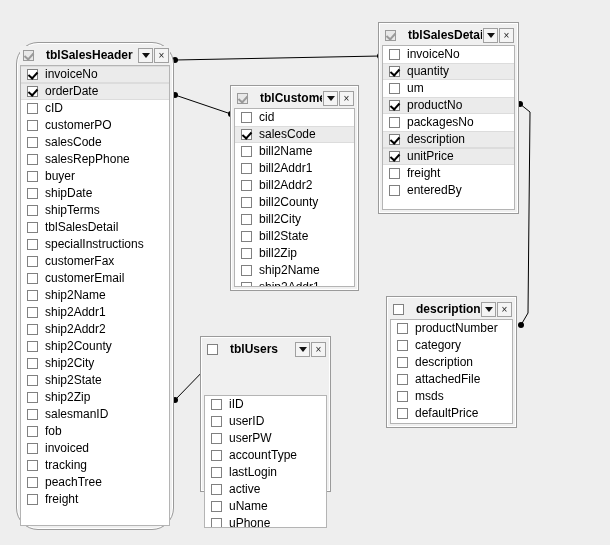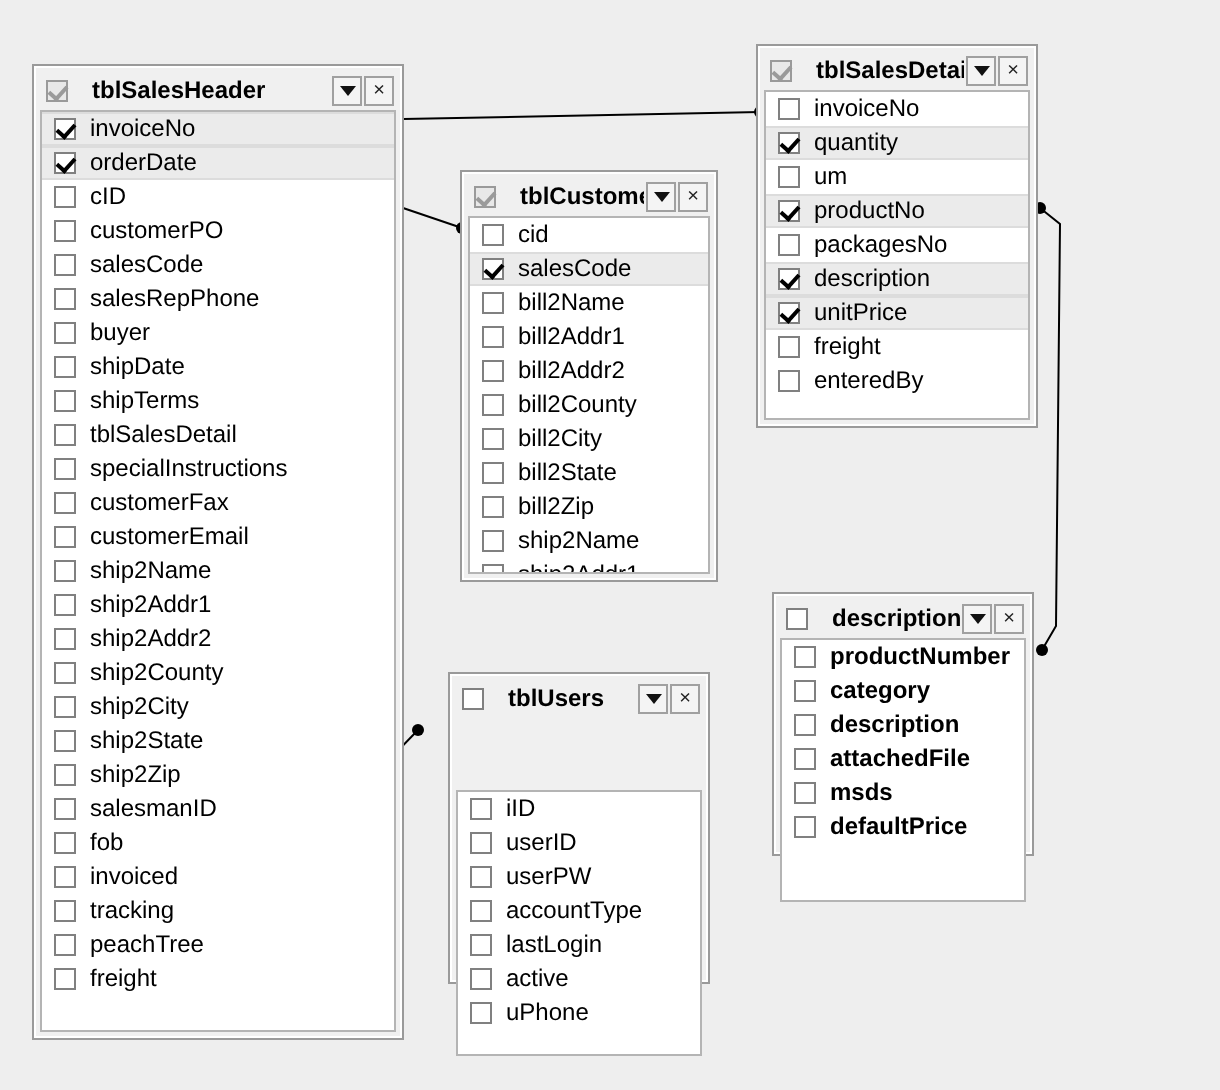--- a/index.html
+++ b/index.html
@@ -142,21 +142,21 @@
       <polyline points="175,95 231,114" fill="none" stroke="#000000" stroke-width="1"></polyline>
       <circle cx="175" cy="95" r="3" fill="#000000"></circle>
       <circle cx="231" cy="114" r="3" fill="#000000"></circle>
       <polyline points="520,104 530,112 528,313 521,325" fill="none" stroke="#000000" stroke-width="1"></polyline>
       <circle cx="520" cy="104" r="3" fill="#000000"></circle>
       <circle cx="521" cy="325" r="3" fill="#000000"></circle>
       <polyline points="175,400 209,365" fill="none" stroke="#000000" stroke-width="1"></polyline>
       <circle cx="175" cy="400" r="3" fill="#000000"></circle>
       <circle cx="209" cy="365" r="3" fill="#000000"></circle>
     </svg>
-<div class="tbl" style="left: 16px; top: 32px; width: 186px; height: 488px;">
+<div class="tbl" style="left: 16px; top: 42px; width: 158px; height: 488px; border-radius: 22px;">
       <div class="tbl-head">
         <span class="cb tri"></span>
         <span class="tbl-title">tblSalesHeader</span>
         <span class="hdr-btn">
           <span class="caret"></span>
         </span>
         <span class="hdr-btn">×</span>
       </div>
       <div class="tbl-body" style="height: 461px;">
         <div class="row sel">
@@ -371,21 +371,21 @@
     </div>
     <div class="tbl" style="left: 386px; top: 296px; width: 131px; height: 132px;">
       <div class="tbl-head">
         <span class="cb "></span>
         <span class="tbl-title">description</span>
         <span class="hdr-btn">
           <span class="caret"></span>
         </span>
         <span class="hdr-btn">×</span>
       </div>
-      <div class="tbl-body" style="height: 132px; font-weight: bold;">
+      <div class="tbl-body" style="height: 105px;">
         <div class="row">
           <span class="cb"></span>
           <span class="lbl">productNumber</span>
         </div>
         <div class="row">
           <span class="cb"></span>
           <span class="lbl">category</span>
         </div>
         <div class="row">
           <span class="cb"></span>
@@ -398,21 +398,21 @@
         <div class="row">
           <span class="cb"></span>
           <span class="lbl">msds</span>
         </div>
         <div class="row">
           <span class="cb"></span>
           <span class="lbl">defaultPrice</span>
         </div>
       </div>
     </div>
-    <div class="tbl" style="left: 224px; top: 336px; width: 131px; height: 156px;">
+    <div class="tbl" style="left: 200px; top: 336px; width: 131px; height: 156px;">
       <div class="tbl-head">
         <span class="cb "></span>
         <span class="tbl-title">tblUsers</span>
         <span class="hdr-btn">
           <span class="caret"></span>
         </span>
         <span class="hdr-btn">×</span>
       </div>
       <div class="tbl-body" style="height: 133px; margin-top: 36px;">
         <div class="row">
@@ -434,17 +434,21 @@
         <div class="row">
           <span class="cb"></span>
           <span class="lbl">lastLogin</span>
         </div>
         <div class="row">
           <span class="cb"></span>
           <span class="lbl">active</span>
         </div>
         <div class="row">
           <span class="cb"></span>
+          <span class="lbl">uName</span>
+        </div>
+        <div class="row">
+          <span class="cb"></span>
           <span class="lbl">uPhone</span>
         </div>
       </div>
     </div>
   </div>
 
 </body></html>

